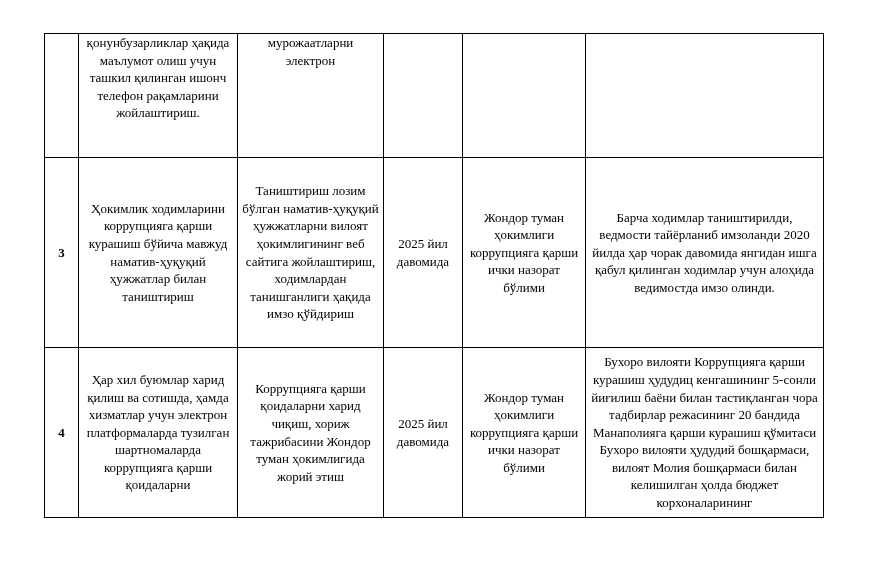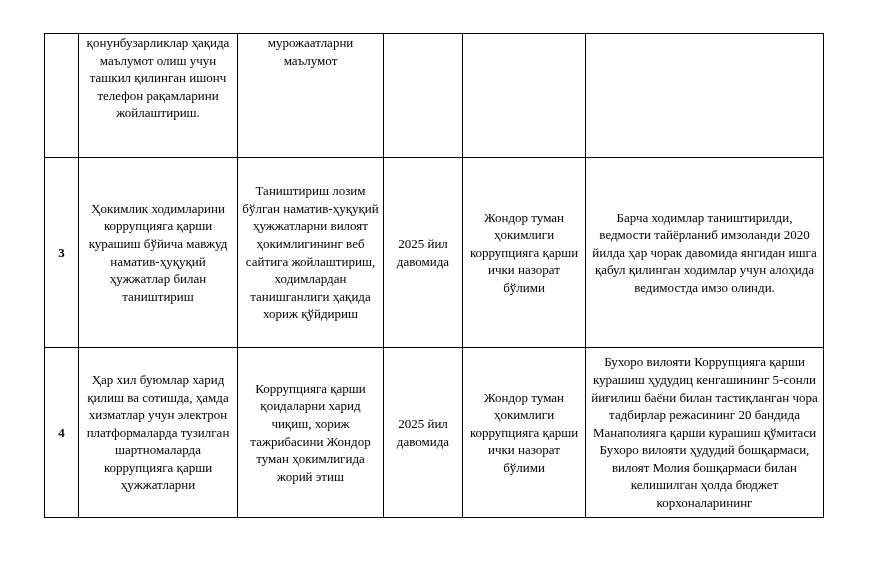--- a/index.html
+++ b/index.html
@@ -54,36 +54,36 @@
       <col style="width:159px">
       <col style="width:146px">
       <col style="width:79px">
       <col style="width:123px">
       <col style="width:238px">
     </colgroup>
     <tbody>
       <tr class="row-partial">
         <td class="num-cell"></td>
         <td>қонунбузарликлар ҳақида маълумот олиш учун ташкил қилинган ишонч телефон рақамларини жойлаштириш.</td>
-        <td>мурожаатларни маълумот</td>
+        <td>мурожаатларни электрон</td>
         <td></td>
         <td></td>
         <td></td>
       </tr>
       <tr class="row-3">
         <td class="num-cell">3</td>
         <td>Ҳокимлик ходимларини коррупцияга қарши курашиш бўйича мавжуд наматив-ҳуқуқий ҳужжатлар билан таништириш</td>
-        <td>Таништириш лозим бўлган наматив-ҳуқуқий ҳужжатларни вилоят ҳокимлигининг веб сайтига жойлаштириш, ходимлардан танишганлиги ҳақида хориж қўйдириш</td>
+        <td>Таништириш лозим бўлган наматив-ҳуқуқий ҳужжатларни вилоят ҳокимлигининг веб сайтига жойлаштириш, ходимлардан танишганлиги ҳақида имзо қўйдириш</td>
         <td>2025 йил давомида</td>
         <td>Жондор туман ҳокимлиги коррупцияга қарши ички назорат бўлими</td>
         <td>Барча ходимлар таништирилди, ведмости тайёрланиб имзоланди 2020 йилда ҳар чорак давомида янгидан ишга қабул қилинган ходимлар учун алоҳида ведимостда имзо олинди.</td>
       </tr>
       <tr class="row-4">
         <td class="num-cell">4</td>
-        <td>Ҳар хил буюмлар харид қилиш ва сотишда, ҳамда хизматлар учун электрон платформаларда тузилган шартномаларда коррупцияга қарши ҳужжатларни</td>
+        <td>Ҳар хил буюмлар харид қилиш ва сотишда, ҳамда хизматлар учун электрон платформаларда тузилган шартномаларда коррупцияга қарши қоидаларни</td>
         <td>Коррупцияга қарши қоидаларни харид чиқиш, хориж тажрибасини Жондор туман ҳокимлигида жорий этиш</td>
         <td>2025 йил давомида</td>
         <td>Жондор туман ҳокимлиги коррупцияга қарши ички назорат бўлими</td>
         <td>Бухоро вилояти Коррупцияга қарши курашиш ҳудудиц кенгашининг 5-сонли йиғилиш баёни билан тастиқланган чора тадбирлар режасининг 20 бандида Манаполияга қарши курашиш қўмитаси Бухоро вилояти ҳудудий бошқармаси, вилоят Молия бошқармаси билан келишилган ҳолда бюджет корхоналарининг</td>
       </tr>
     </tbody>
   </table>
 </div>
 
 </body></html>

